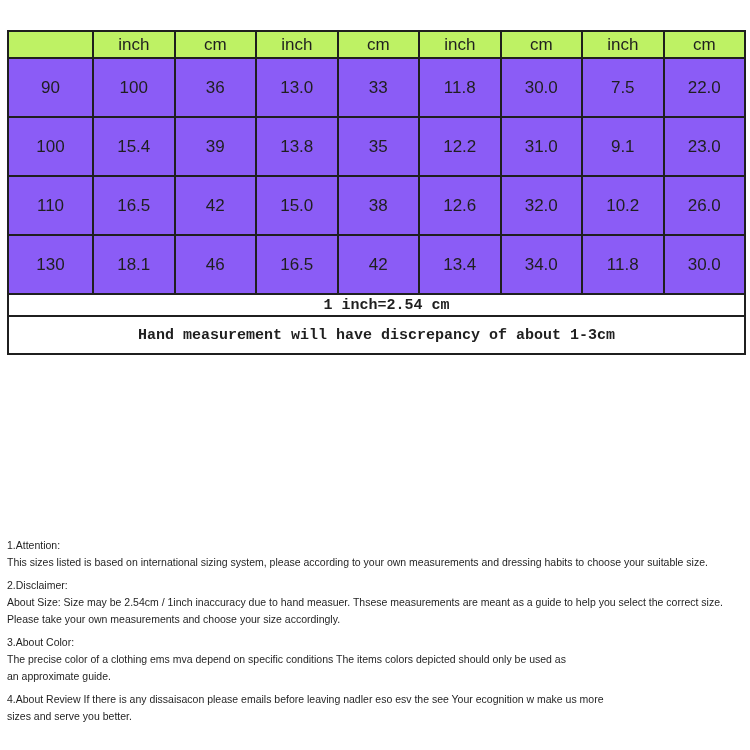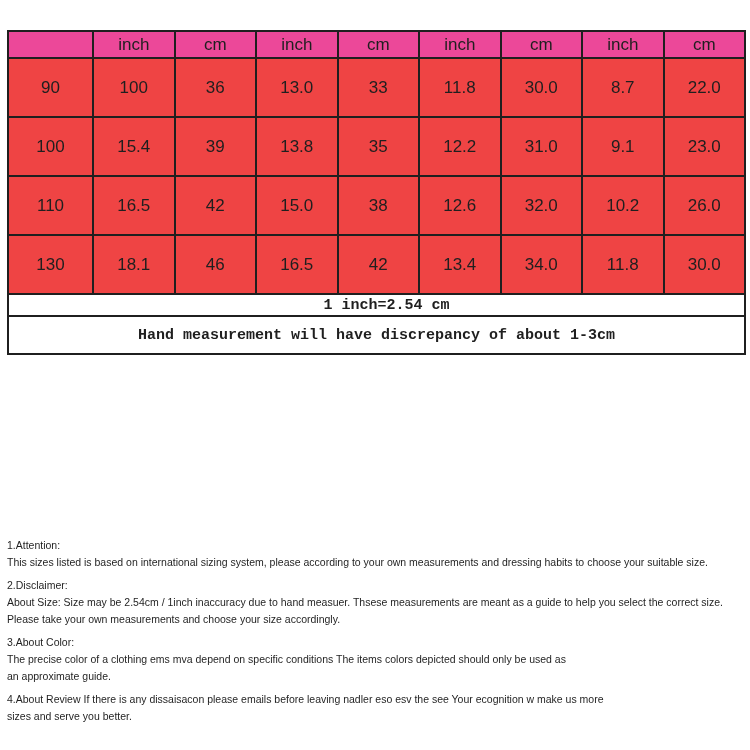--- a/index.html
+++ b/index.html
@@ -37,27 +37,27 @@
   tr.hdr th {
     height: 65px;
     background: #e8e8e8;
     font-size: 21px;
     font-weight: bold;
     line-height: 28px;
     white-space: pre-line;
   }
   tr.units td {
     height: 25px;
-    background: #ec4899;
+    background: #bef264;
     font-size: 17px;
     font-weight: normal;
   }
   tr.datarow td {
     height: 57px;
-    background: #ef4444;
+    background: #8b5cf6;
     font-size: 17px;
   }
   tr.note1 td {
     height: 20px;
     font-family: "Liberation Mono", "DejaVu Sans Mono", monospace;
     font-weight: bold;
     font-size: 15px;
     padding-left: 20px;
   }
   tr.note2 td {
@@ -108,21 +108,21 @@
       </tr>
 
       <tr class="datarow">
         <td>90</td>
         <td>100</td>
         <td>36</td>
         <td>13.0</td>
         <td>33</td>
         <td>11.8</td>
         <td>30.0</td>
-        <td>8.7</td>
+        <td>7.5</td>
         <td>22.0</td>
       </tr>
       <tr class="datarow">
         <td>100</td>
         <td>15.4</td>
         <td>39</td>
         <td>13.8</td>
         <td>35</td>
         <td>12.2</td>
         <td>31.0</td>

